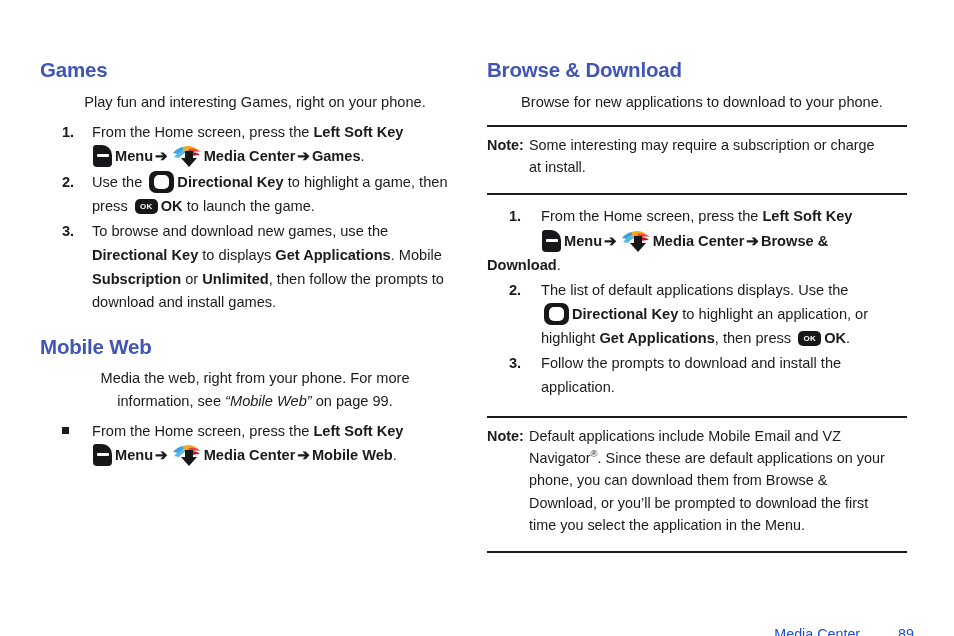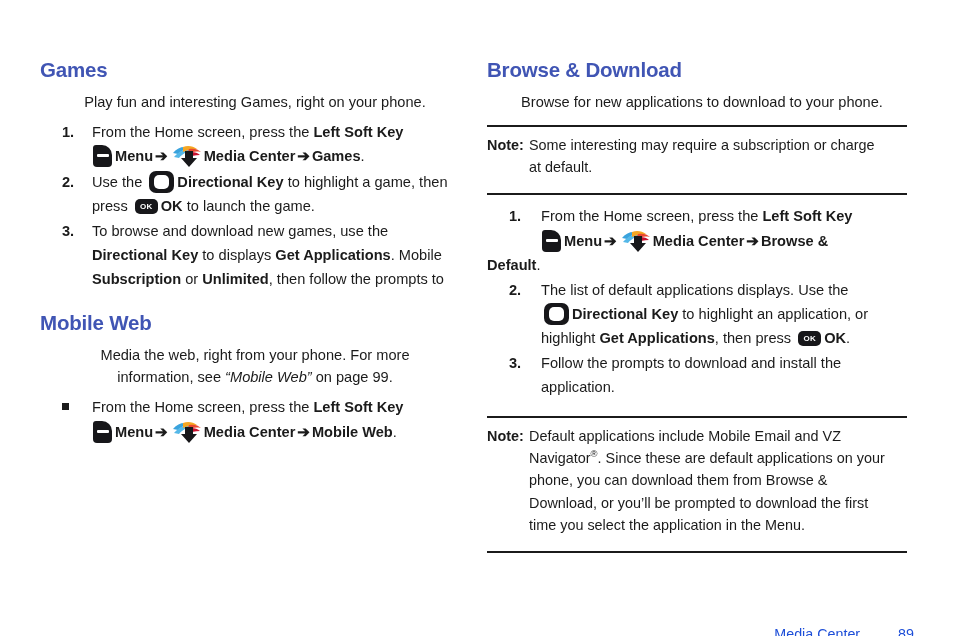--- a/index.html
+++ b/index.html
@@ -244,21 +244,21 @@
               </svg></span><b>Media Center</b><span class="arrow">➔</span><b>Games</b><span>.</span></span>
       </li>
 
       <li class="step">
         <span class="num">2.</span>
         <span><span>Use the </span><span class="icon icon-dkey"><span class="outer"></span><span class="inner"></span></span><b>Directional Key</b><span> to highlight a game, then</span><br><span>press </span><span class="icon icon-okkey"><span class="outer"></span><span class="lbl">OK</span></span><b>OK</b><span> to launch the game.</span></span>
       </li>
 
       <li class="step">
         <span class="num">3.</span>
-        <span><span>To browse and download new games, use the</span><br><b>Directional Key</b><span> to displays </span><b>Get Applications</b><span>. Mobile</span><br><b>Subscription</b><span> or </span><b>Unlimited</b><span>, then follow the prompts to</span><br></span>
+        <span><span>To browse and download new games, use the</span><br><b>Directional Key</b><span> to displays </span><b>Get Applications</b><span>. Mobile</span><br><b>Subscription</b><span> or </span><b>Unlimited</b><span>, then follow the prompts to</span><br><span>download and install games.</span></span>
       </li>
 
     </ol>
 
     <h2 class="section-heading spaced-top">Mobile Web</h2>
 
     <p class="intro">
       <span>Media the web, right from your phone. For more</span><br>
       <span>information, see </span><i>“Mobile Web”</i><span> on page 99.</span>
     </p>
@@ -281,37 +281,37 @@
 
   <div class="col col-right">
 
     <h2 class="section-heading">Browse &amp; Download</h2>
 
     <p class="intro">Browse for new applications to download to your phone.</p>
 
     <div class="note-block">
       <div class="note-body">
         <span class="note-label">Note:</span>
-        <span><span>Some interesting may require a subscription or charge</span><br><span>at default.</span></span>
+        <span><span>Some interesting may require a subscription or charge</span><br><span>at install.</span></span>
       </div>
     </div>
 
     <ol class="steps">
 
       <li class="step">
         <span class="num">1.</span>
         <span><span>From the Home screen, press the </span><b>Left Soft Key</b><br><span class="icon icon-softkey"><span class="body"></span><span class="bar"></span></span><b>Menu</b><span class="arrow">➔</span><span class="icon icon-mediacenter"><svg width="30" height="24" viewBox="0 0 30 24">
                 <path d="M1 9 C6 3 12 2 17 4 C13 5 9 7 6 10 Z" fill="#3aa3dd"></path>
                 <path d="M2 13 C8 6 15 4 21 5 C16 7 10 10 7 14 Z" fill="#55b8e8"></path>
                 <path d="M11 3 C16 1 21 2 25 5 C20 5 15 6 11 8 Z" fill="#f5a623"></path>
                 <path d="M17 5 C22 4 26 5 29 8 C24 7 19 8 15 10 Z" fill="#e8472e"></path>
                 <path d="M19 8 C23 8 26 9 28 11 C23 11 19 12 16 13 Z" fill="#c8102e"></path>
                 <path d="M13 7 L21 7 L21 14 L25 14 L17 23 L9 14 L13 14 Z" fill="#17171a"></path>
               </svg></span><b>Media Center</b><span class="arrow">➔</span><b>Browse &amp;</b></span>
-        <span class="outdent" style="display:block;margin-left:-54px;"><b>Default</b><span>.</span></span>
+        <span class="outdent" style="display:block;margin-left:-54px;"><b>Download</b><span>.</span></span>
       </li>
 
       <li class="step">
         <span class="num">2.</span>
         <span><span>The list of default applications displays. Use the</span><br><span class="icon icon-dkey"><span class="outer"></span><span class="inner"></span></span><b>Directional Key</b><span> to highlight an application, or</span><br><span>highlight </span><b>Get Applications</b><span>, then press </span><span class="icon icon-okkey"><span class="outer"></span><span class="lbl">OK</span></span><b>OK</b><span>.</span></span>
       </li>
 
       <li class="step">
         <span class="num">3.</span>
         <span><span>Follow the prompts to download and install the</span><br><span>application.</span></span>

